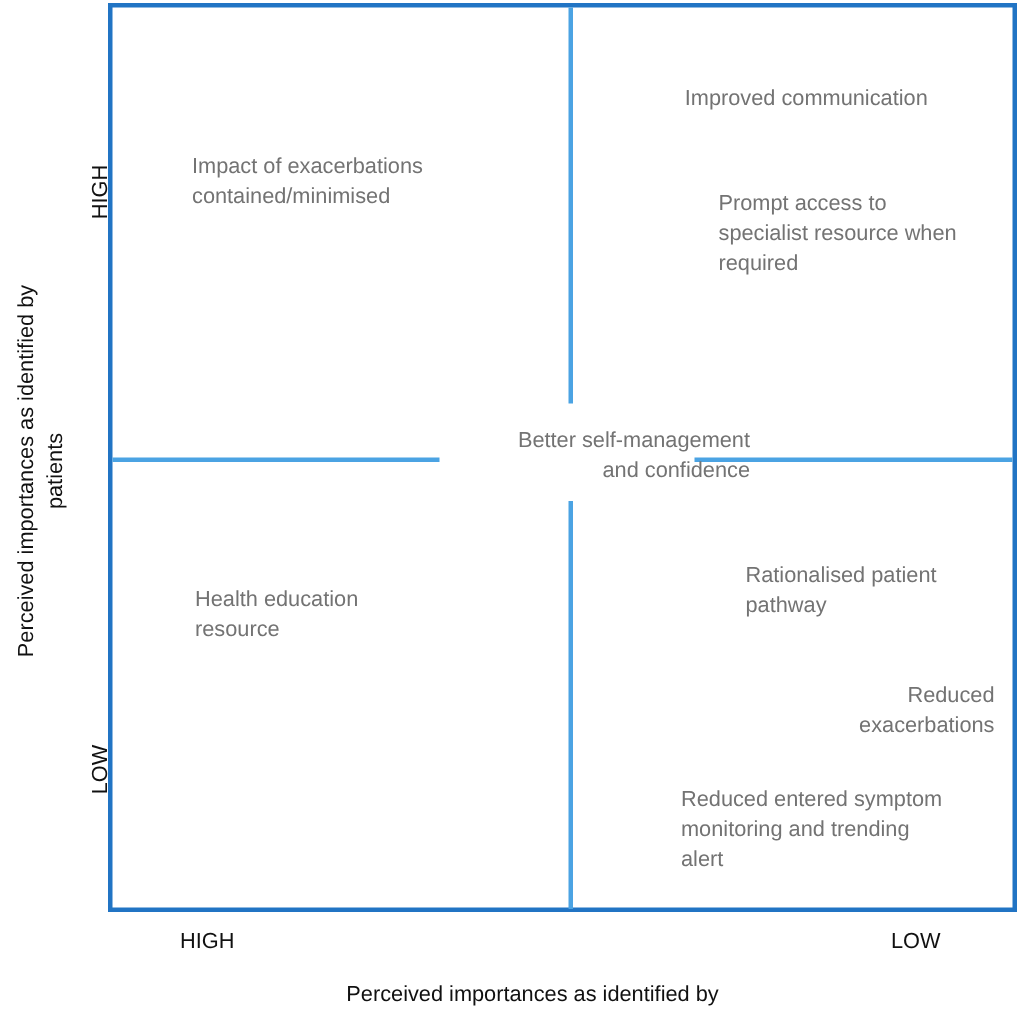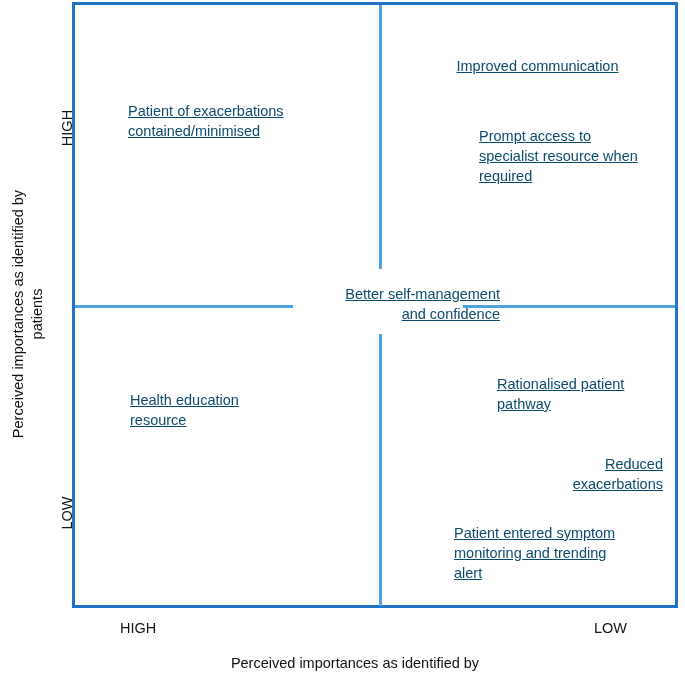--- a/index.html
+++ b/index.html
@@ -60,23 +60,22 @@
     top: 305px;
     width: 212px;
     height: 3px;
   }
 
   
   .item {
     position: absolute;
     font-size: 14.5px;
     line-height: 20px;
-    color: #0c4a6e;
+    color: #737373;
     white-space: pre-line;
-    text-decoration: underline;
   }
 
   .item-impact         { left: 128px; top: 101px; width: 215px; text-align: left; }
   .item-improved-comm  { left: 400px; top: 56px;  width: 275px; text-align: center; }
   .item-prompt-access  { left: 479px; top: 126px; width: 185px; text-align: left; }
   .item-health-edu     { left: 130px; top: 390px; width: 190px; text-align: left; }
   .item-rationalised   { left: 497px; top: 374px; width: 165px; text-align: left; }
   .item-reduced        { left: 488px; top: 454px; width: 175px; text-align: right; }
   .item-patient-sympt  { left: 454px; top: 523px; width: 205px; text-align: left; }
 
@@ -145,42 +144,42 @@
 
 <div id="canvas">
 
   <div class="matrix-box"></div>
 
   <div class="divider div-v-top"></div>
   <div class="divider div-v-bottom"></div>
   <div class="divider div-h-left"></div>
   <div class="divider div-h-right"></div>
 
-  <div class="item item-impact">Patient of exacerbations
+  <div class="item item-impact">Impact of exacerbations
 contained/minimised</div>
 
   <div class="item item-improved-comm">Improved communication</div>
 
   <div class="item item-prompt-access">Prompt access to
 specialist resource when
 required</div>
 
   <div class="item item-center">Better self-management
 and confidence</div>
 
   <div class="item item-health-edu">Health education
 resource</div>
 
   <div class="item item-rationalised">Rationalised patient
 pathway</div>
 
   <div class="item item-reduced">Reduced
 exacerbations</div>
 
-  <div class="item item-patient-sympt">Patient entered symptom
+  <div class="item item-patient-sympt">Reduced entered symptom
 monitoring and trending
 alert</div>
 
   <div class="axis-tick tick-y-high">HIGH</div>
 
   <div class="axis-tick tick-y-low">LOW</div>
 
   <div class="axis-title axis-title-y">Perceived importances as identified by
 patients</div>
 

